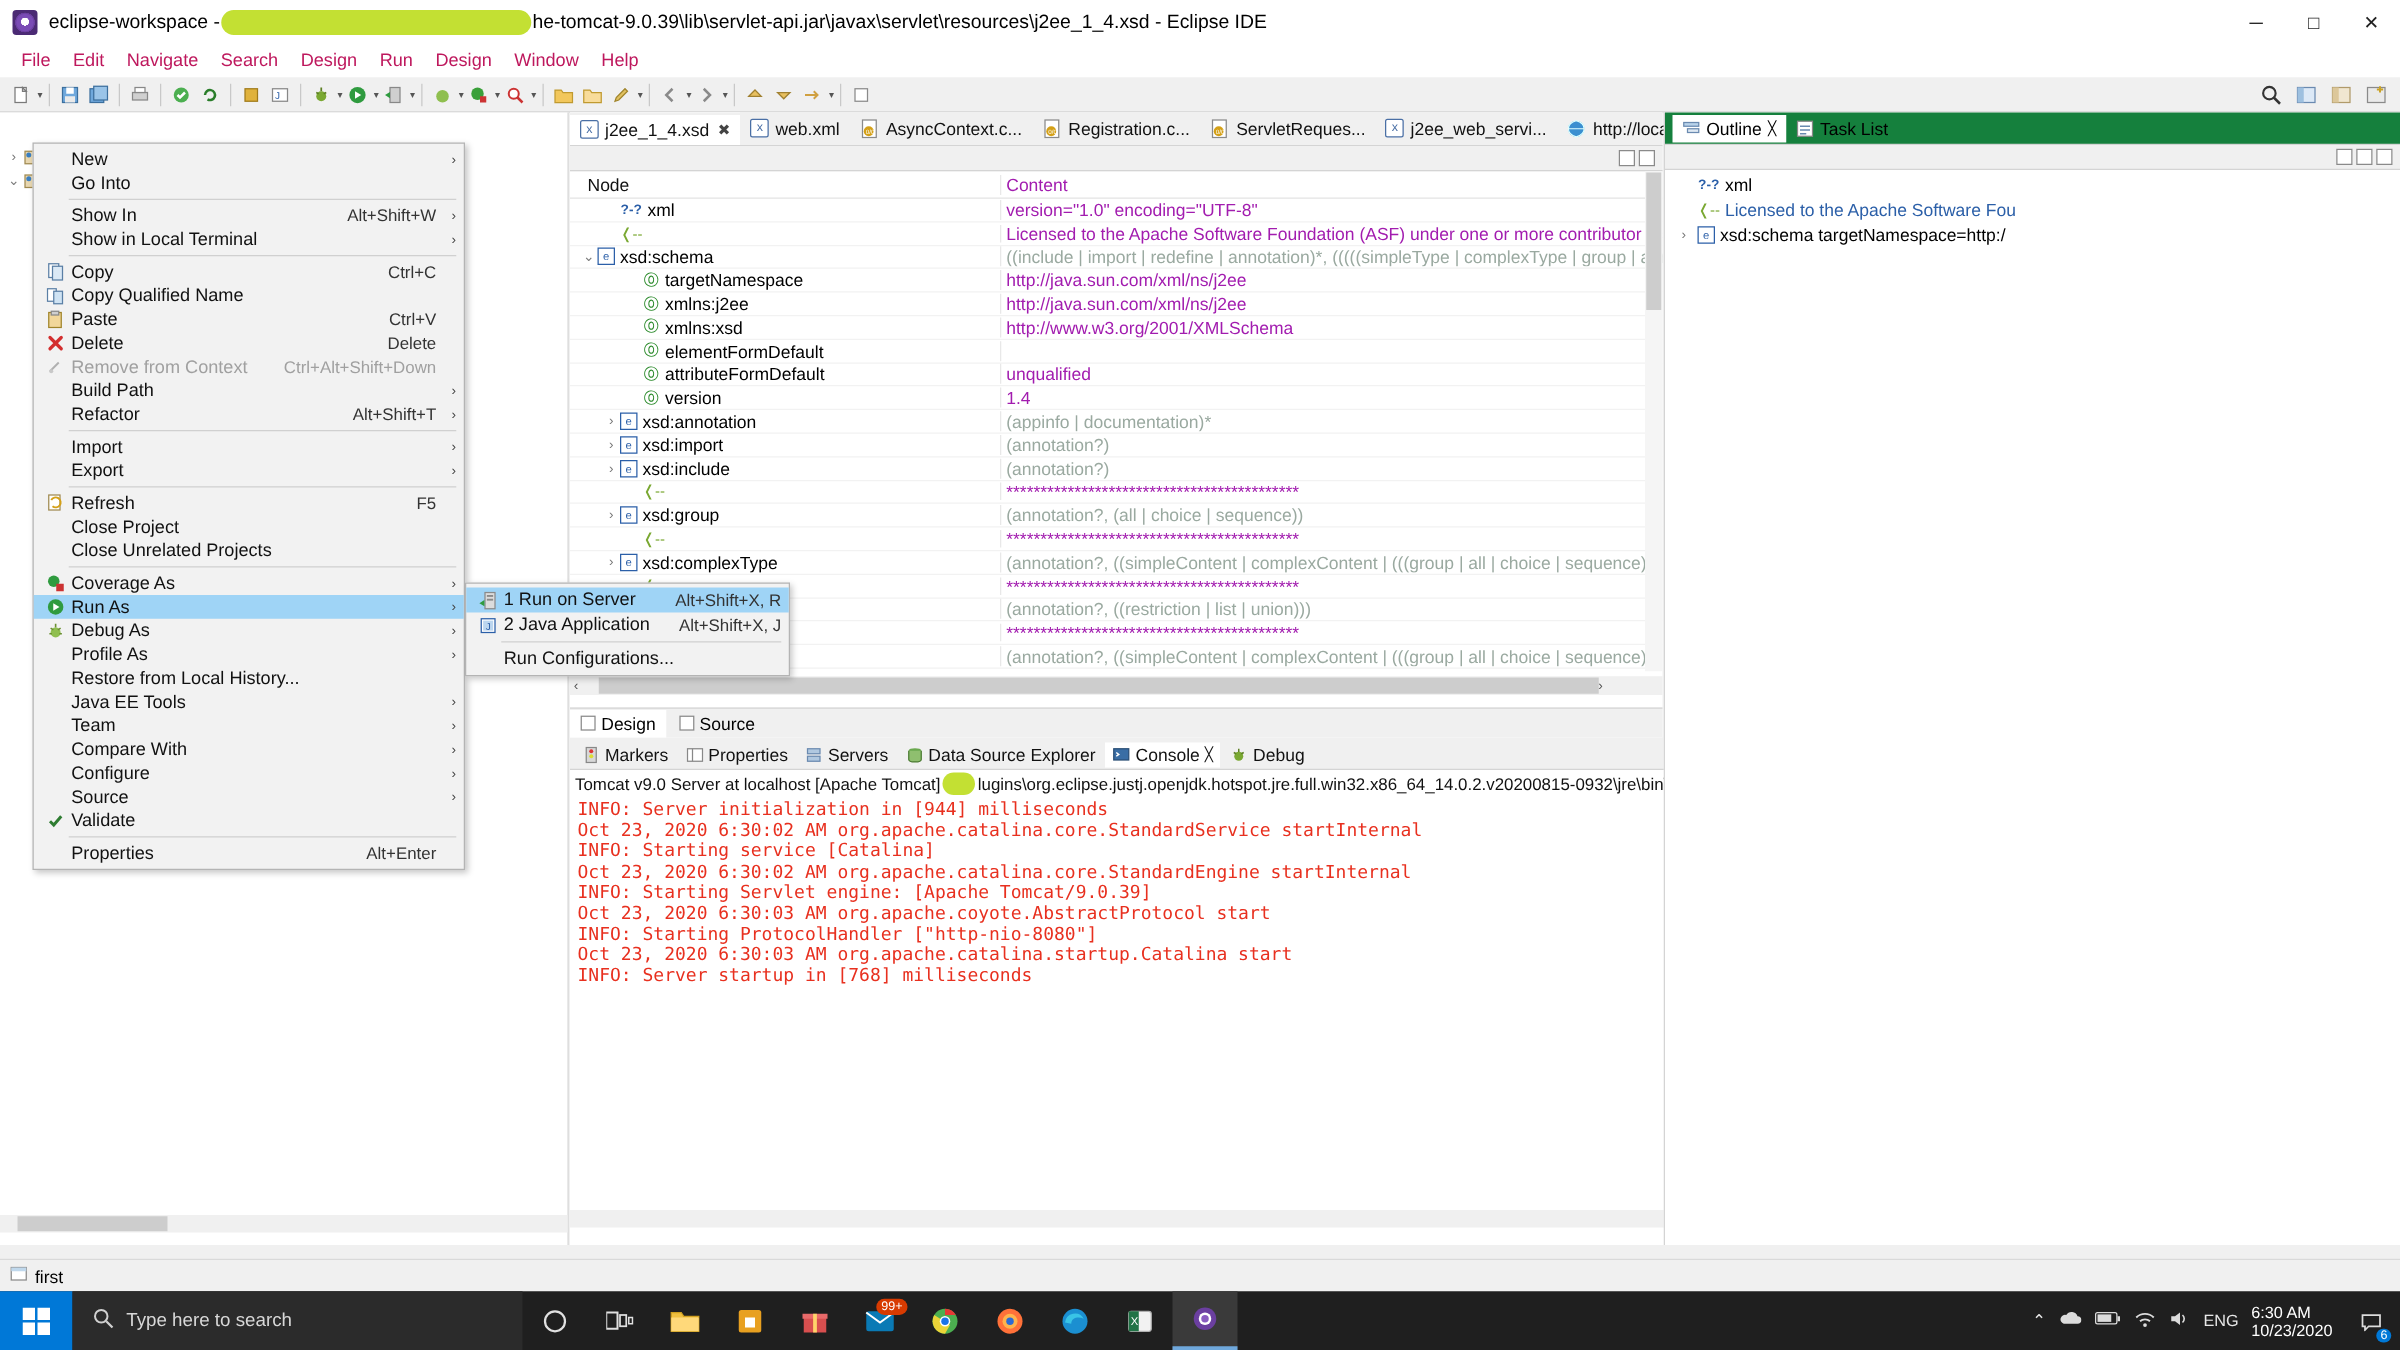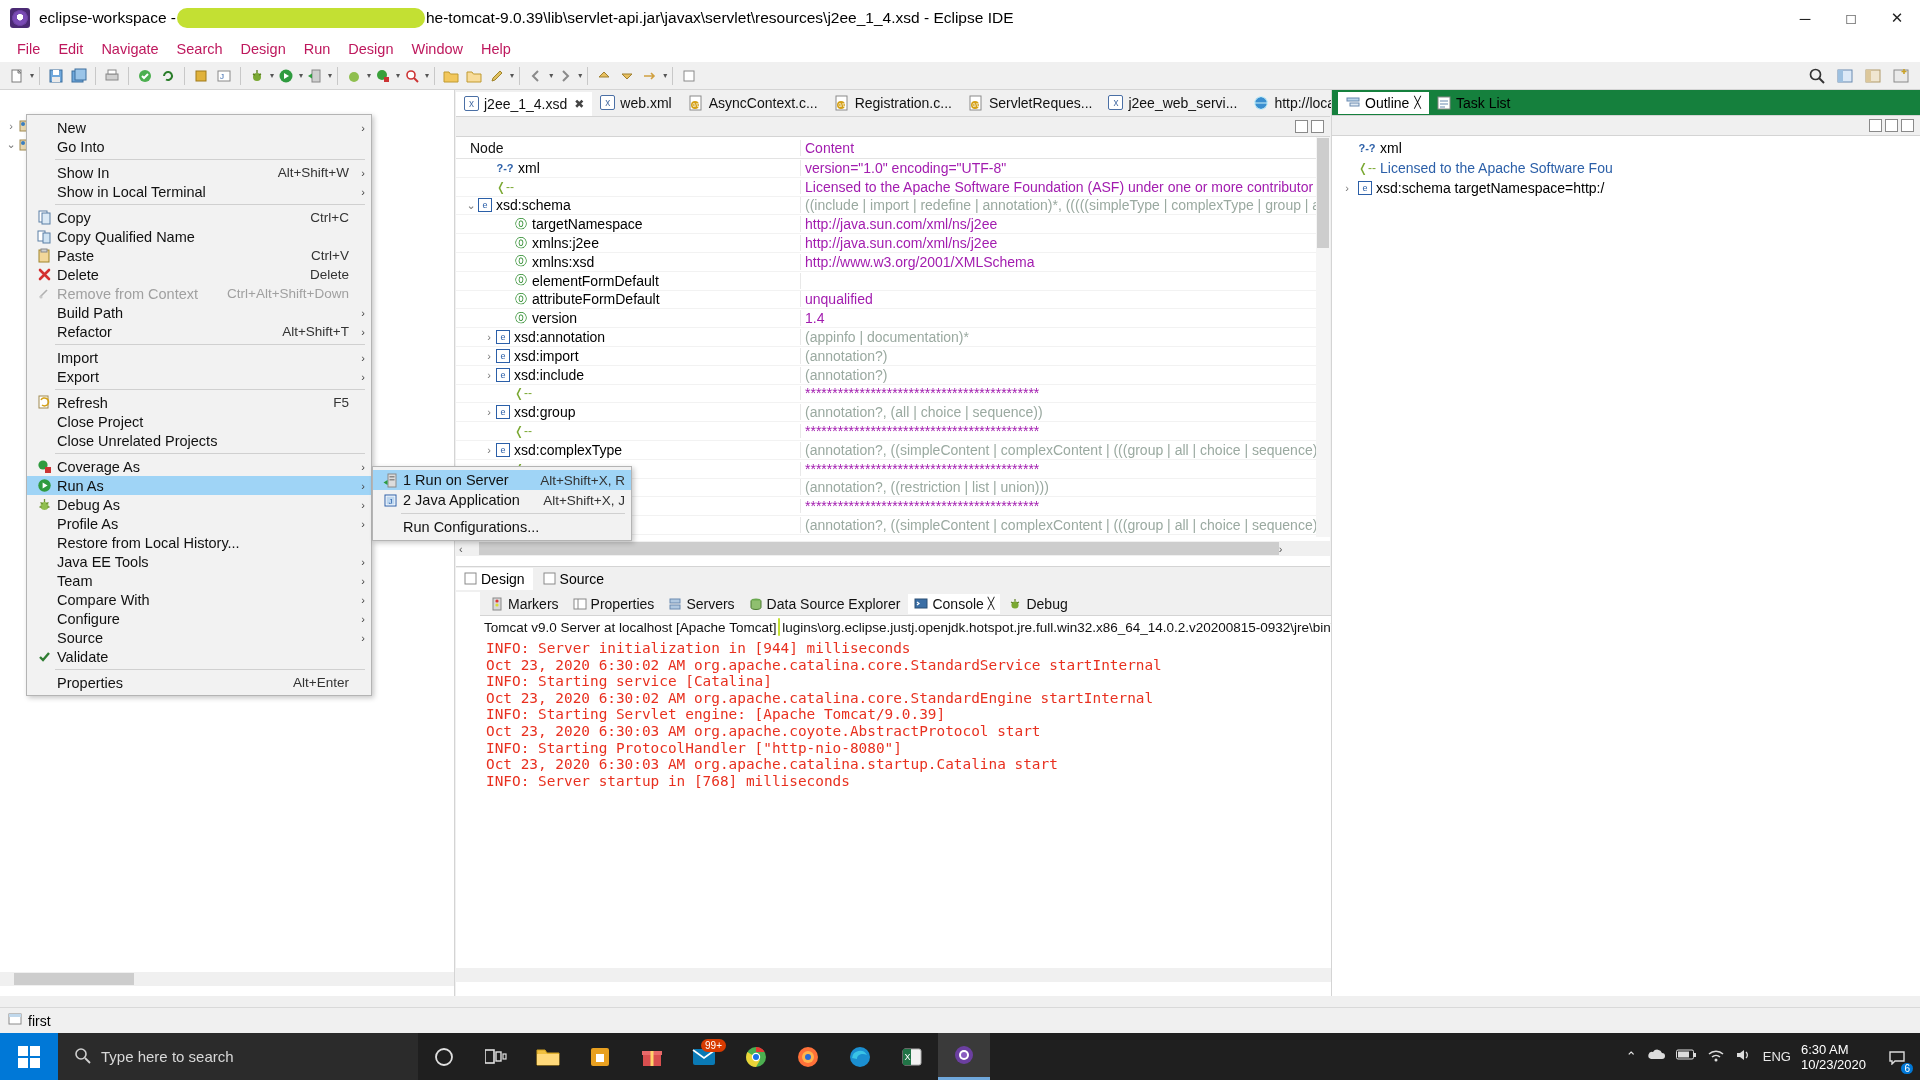--- a/index.html
+++ b/index.html
@@ -109,21 +109,21 @@
   .cicon { color:#7aa832; font-size:12px; flex:0 0 auto; width:18px; text-align:center; }
   .vscroll-e { position:absolute; right:0; top:47px; bottom:53px; width:14px; background:#f5f5f5; }
   .vscroll-e .thumb { width:12px; margin:1px; background:#cdcdcd; height:110px; }
   .hscroll-e { position:absolute; left:0; right:0; bottom:34px; height:15px; background:#f0f0f0; display:flex; align-items:center;}
   .hscroll-e .thumb { height:13px; background:#cdcdcd; margin-left:16px; width: 800px;}
   .dstabs { position:absolute; left:0; bottom:0; height:24px; display:flex; align-items:center; gap:2px; background:#f0f0f0; width:100%; border-top:1px solid #d4d4d4;}
   .dstab { font-size:14px; padding: 3px 8px; display:flex; align-items:center; gap:4px; }
   .dstab.active { background:#fff; }
 
   
-  .console-area { position:absolute; left:456px; top:592px; width:1080px; height:404px; background:#fff;padding-left:24px; }
+  .console-area { position:absolute; left:456px; top:592px; width:1080px; height:404px; background:#fff; }
   .ctabbar { height:24px; background:#f0f0f0; display:flex; align-items:center; gap:2px; padding-left:4px; border-bottom:1px solid #d4d4d4;}
   .ctab { font-size:14px; padding:2px 6px; display:flex; align-items:center; gap:4px; color:#111; white-space:nowrap;}
   .ctab.active { background:#fff; }
   .ctools { margin-left:auto; display:flex; align-items:center; gap:2px; padding-right:4px;}
   .ctool { width:17px;height:17px; display:flex;align-items:center;justify-content:center;}
   .cheader { font-size:13.5px; padding:2px 4px; color:#111; white-space:nowrap; display:flex; align-items:center;}
   .redact2 { display:inline-block; height:18px; width:175px; background:#c3e033; border-radius:9px; margin:0 2px;}
   .clog { font-family:"DejaVu Sans Mono", monospace; font-size:14.4px; color:#e8301f; line-height:16.6px; padding:2px 6px; white-space:pre; }
   .console-v { position:absolute; right:0; top:44px; bottom:30px; width:14px; background:#f5f5f5;}
   .console-h { position:absolute; left:0; right:0; bottom:14px; height:14px; background:#f0f0f0;}

